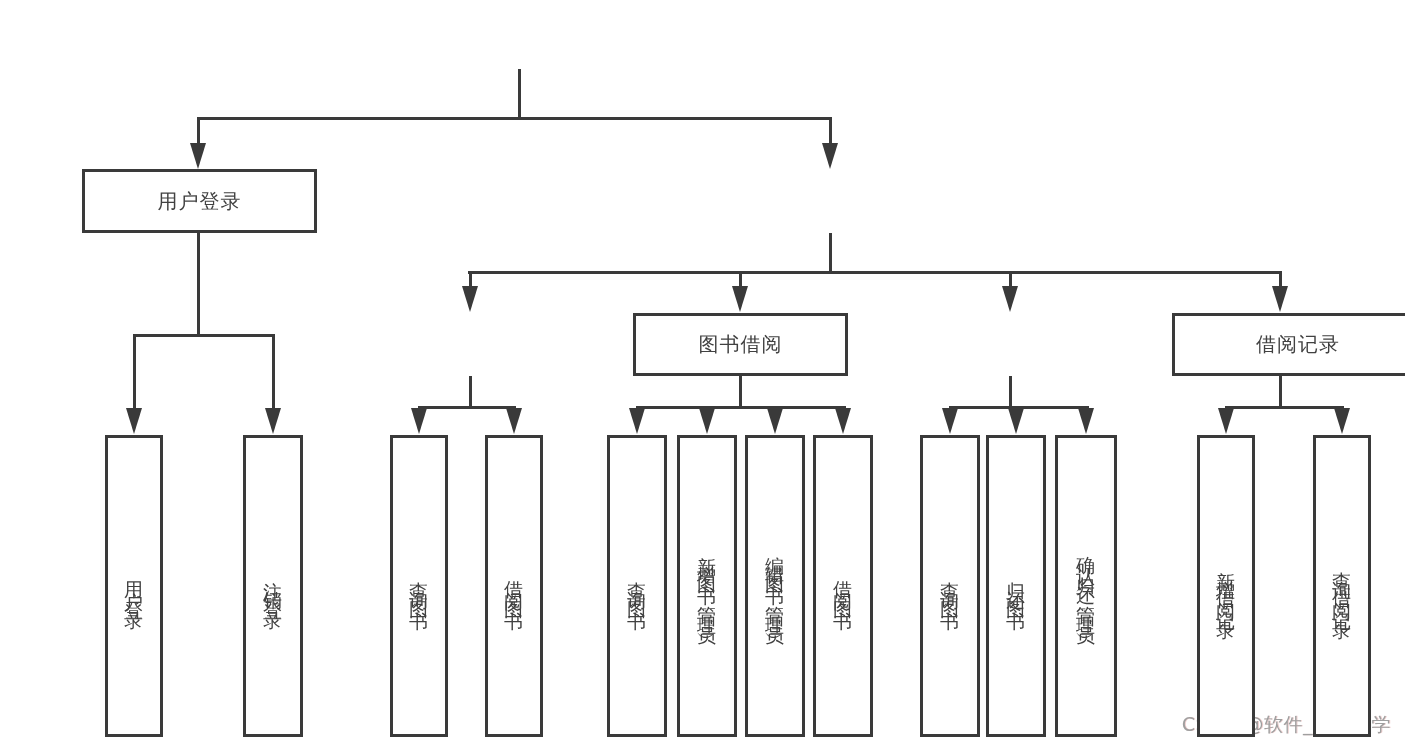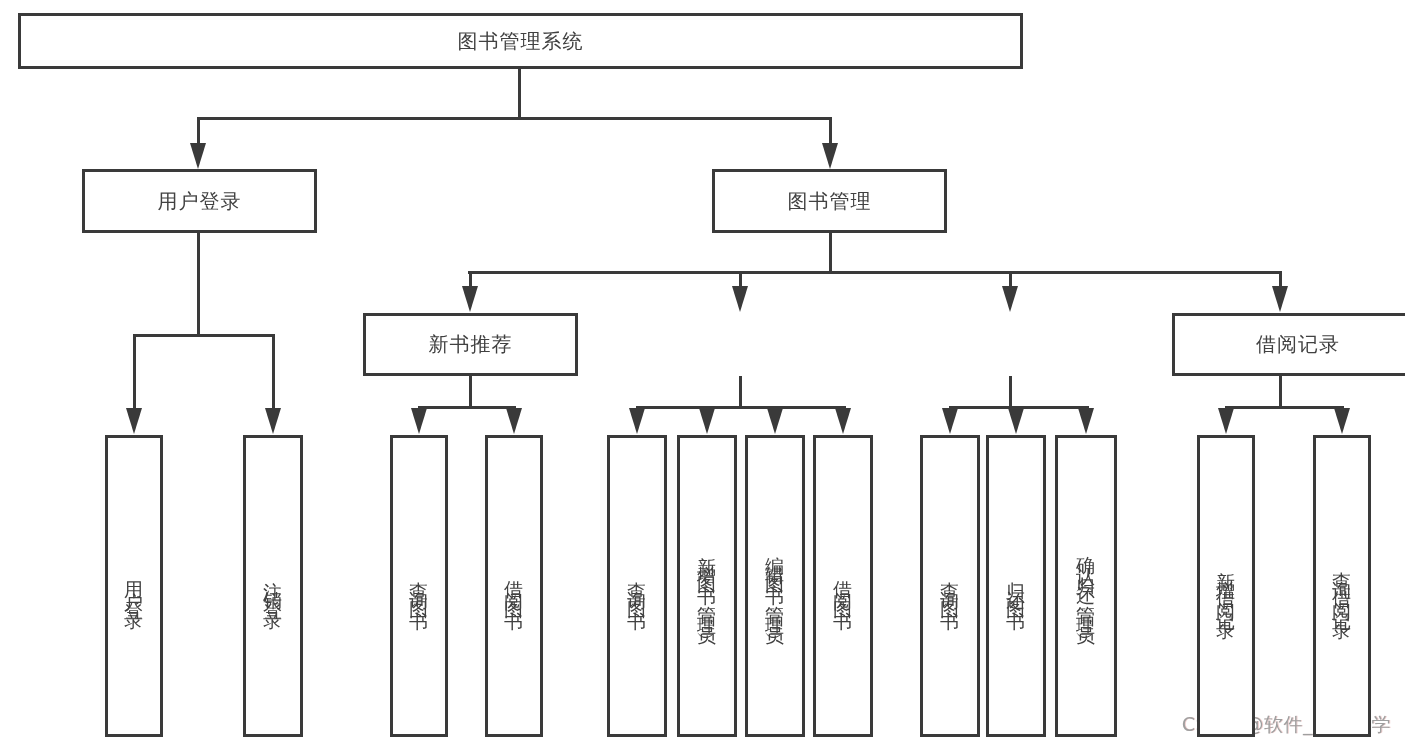--- a/index.html
+++ b/index.html
@@ -24,31 +24,25 @@
 
   .watermark { position:absolute; font-size:19px; color:#9f9f9f;
                letter-spacing:0.5px; white-space:nowrap;
                text-shadow:1px 0 0 rgba(205,120,120,0.35); }
 </style>
 </head>
 <body>
 
 <div id="stage" style="width: 1405px; height: 747px;">
   <div class="watermark" style="right:14px; top:712px;">CSDN @软件_小贺同学</div>
-<div class="node hbox" style="left: 18px; top: 13px; width: 1005px; height: 56px;">
-      <span>图书管理系统</span>
-    </div>
     <div class="node hbox" style="left: 82px; top: 169px; width: 235px; height: 64px;">
       <span>用户登录</span>
     </div>
-    <div class="node hbox" style="left: 712px; top: 169px; width: 235px; height: 64px;">
-      <span>图书管理</span>
-    </div>
-    <div class="node hbox" style="left: 363px; top: 313px; width: 215px; height: 63px;">
-      <span>新书推荐</span>
+    <div class="node hbox" style="left: 633px; top: 313px; width: 215px; height: 63px;">
+      <span>图书借阅</span>
     </div>
     <div class="node hbox" style="left: 1172px; top: 313px; width: 252px; height: 63px;">
       <span>借阅记录</span>
     </div>
     <div class="node vbox" style="left: 105px; top: 435px; width: 58px; height: 302px;">
       <span>用户登录</span>
     </div>
     <div class="node vbox" style="left: 243px; top: 435px; width: 60px; height: 302px;">
       <span>注销登录</span>
     </div>

